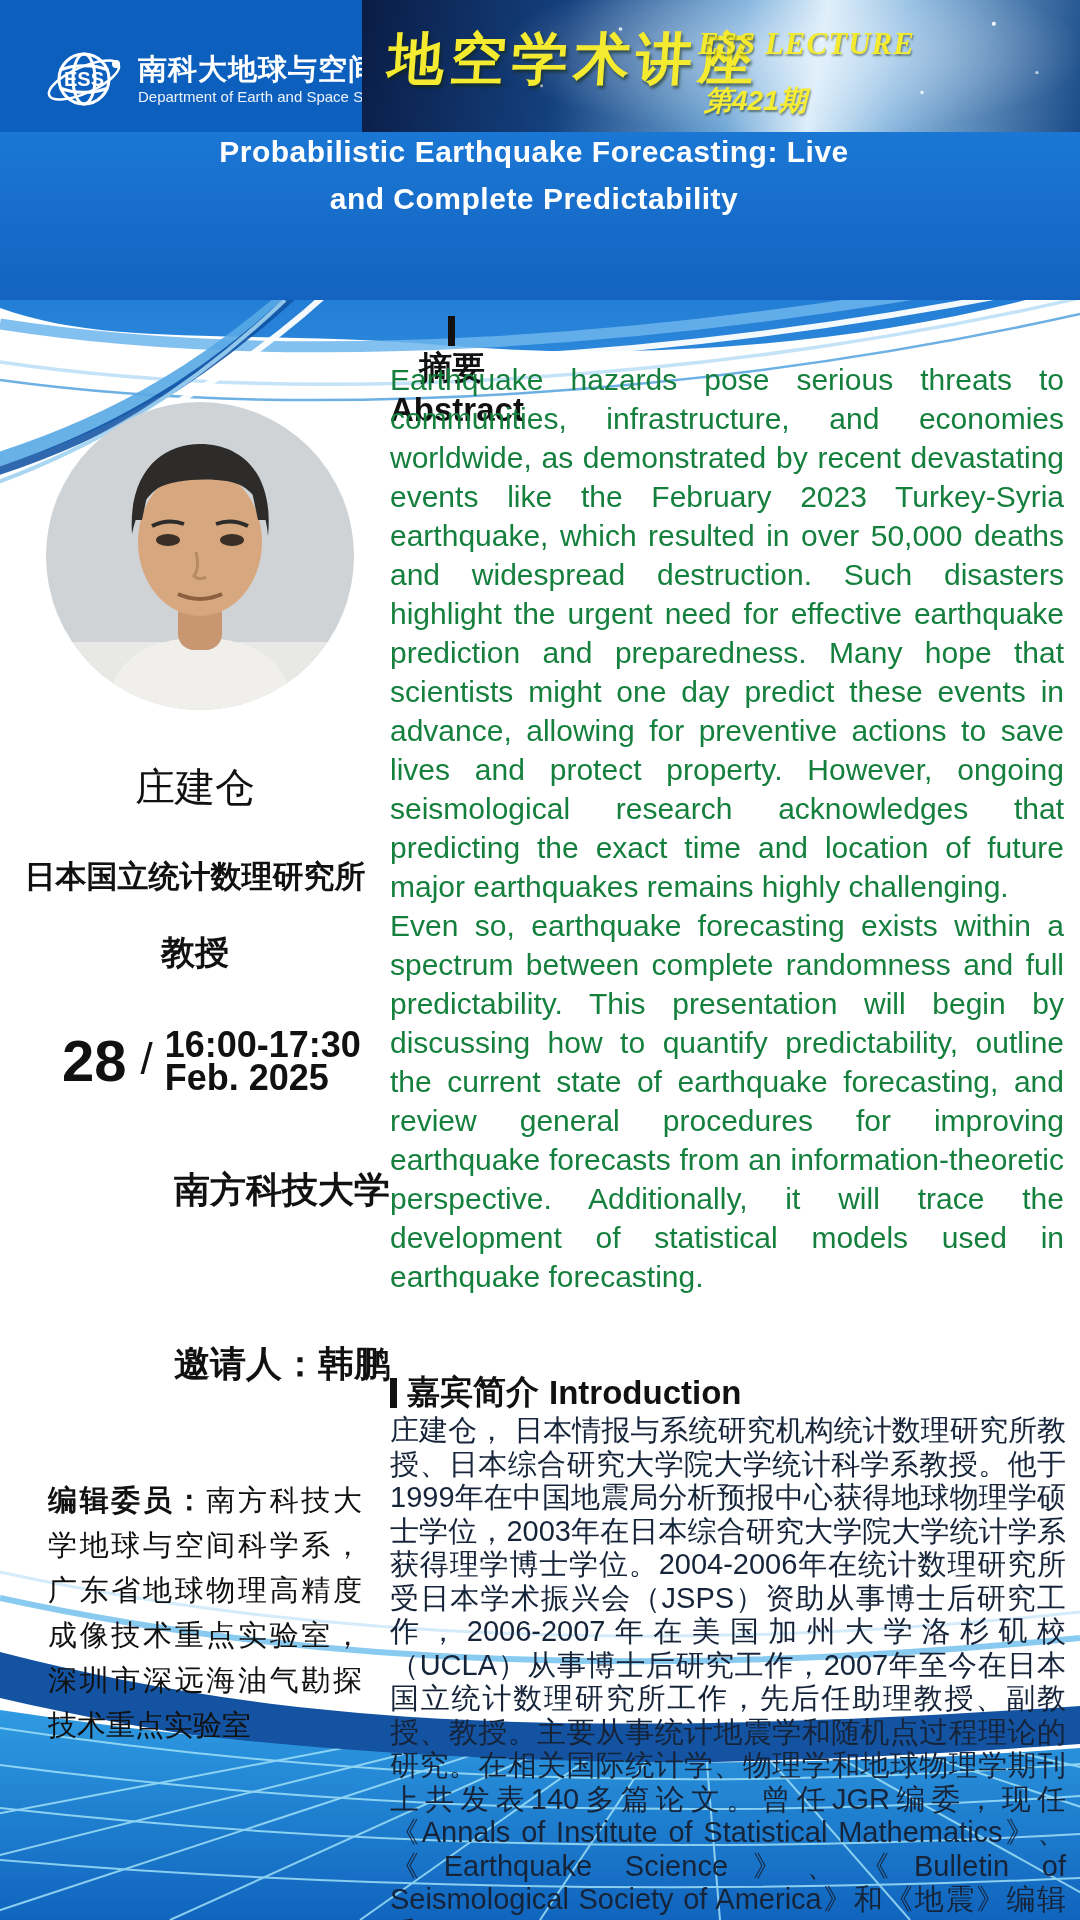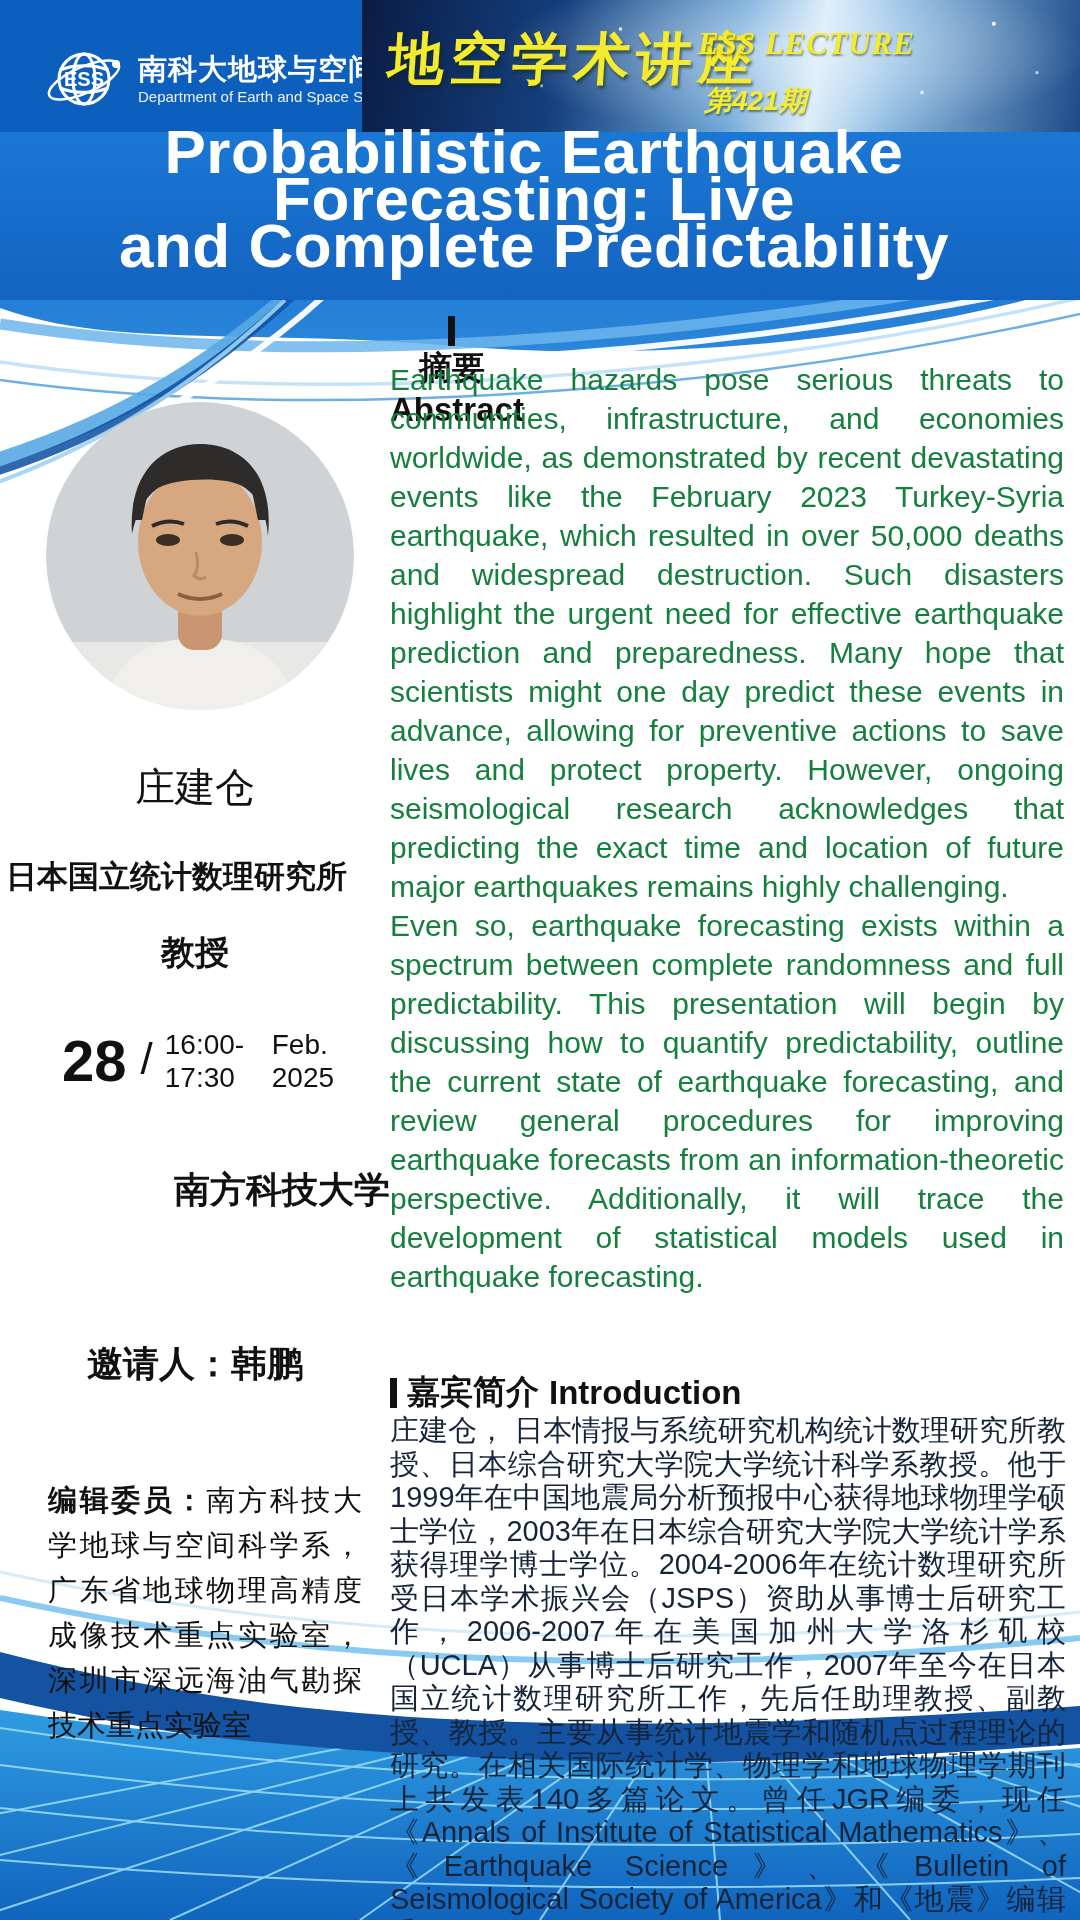--- a/index.html
+++ b/index.html
@@ -29,47 +29,47 @@
   .banner-en{position:absolute;left:336px;top:26px;font-family:"Liberation Serif",serif;
              font-style:italic;font-weight:bold;font-size:31px;color:#f4ea2f;letter-spacing:1px;
              text-shadow:1px 2px 2px rgba(20,40,10,.5);}
   .banner-issue{position:absolute;left:342px;top:82px;font-style:italic;font-weight:bold;
              font-size:28px;color:#f6ec30;text-shadow:1px 2px 2px rgba(20,40,10,.5);}
 
   
   .title-zone{position:absolute;left:0;top:132px;width:1080px;height:168px;z-index:2;
               background:linear-gradient(180deg,#1b77d4 0%,#1463c0 100%);}
   .title-text{position:absolute;left:0;top:128px;width:1068px;text-align:center;z-index:4;
-              color:#fff;font-weight:bold;font-size:62px;line-height:47px;letter-spacing:.5px;}
+              color:#fff;font-weight:bold;font-size:30px;line-height:47px;letter-spacing:.5px;}
   .title-text div{padding:0;}
 
   
   .deco-top{position:absolute;left:0;top:240px;width:1080px;height:260px;z-index:1;}
   .deco-bottom{position:absolute;left:0;top:1560px;width:1080px;height:360px;z-index:0;}
 
   
   .avatar{position:absolute;left:46px;top:402px;width:308px;height:308px;border-radius:50%;
           overflow:hidden;z-index:2;}
   .lcol{color:#111;z-index:2;}
   .name{position:absolute;left:0;top:760px;width:390px;text-align:center;font-size:40px;
         font-weight:normal;z-index:2;}
-  .affil{position:absolute;left:6px;top:856px;width:378px;text-align:left;font-size:31px;
+  .affil{position:absolute;left:6px;top:856px;width:378px;text-align:center;font-size:31px;
         font-weight:bold;z-index:2;}
   .prof{position:absolute;left:0;top:930px;width:390px;text-align:center;font-size:34px;
         font-weight:bold;z-index:2;}
   .when{position:absolute;left:62px;top:1028px;width:300px;display:flex;align-items:center;
         z-index:2;}
   .day{font-size:58px;font-weight:bold;line-height:58px;}
   .slash{font-size:44px;font-weight:400;margin:0 12px 0 14px;transform:translateY(-2px);}
-  .time-stack{display:flex;flex-direction:row;font-size:28px;font-weight:normal;line-height:33px;}
+  .time-stack{display:flex;flex-direction:column;font-size:36px;font-weight:bold;line-height:33px;}
   .venue1{position:absolute;left:0;top:1166px;width:390px;text-align:right;font-size:36px;
         font-weight:bold;z-index:2;}
   .venue2{position:absolute;left:0;top:1228px;width:390px;text-align:center;font-size:36px;
         font-weight:bold;z-index:2;}
-  .host{position:absolute;left:0;top:1340px;width:390px;text-align:center;font-size:36px;
+  .host{position:absolute;left:0;top:1340px;width:390px;text-align:right;font-size:36px;
         font-weight:bold;z-index:2;}
   .organizer{position:absolute;left:48px;top:1478px;width:314px;font-size:29px;line-height:45px;
         text-align:justify;z-index:2;color:#111;}
   .organizer b{font-weight:bold;}
 
   
   .rcol-head{position:absolute;left:390px;display:flex;align-items:center;z-index:2;color:#111;}
   .head-bar{display:inline-block;width:7px;height:30px;background:#111;margin-right:10px;}
   .head-cn{font-size:33px;font-weight:bold;margin-right:10px;}
   .head-en{font-size:33px;font-weight:bold;}

